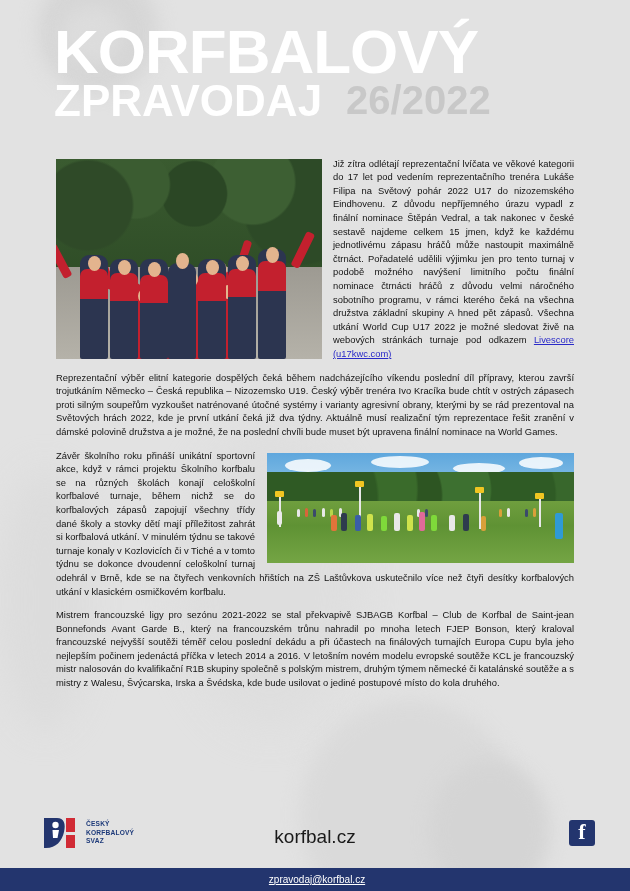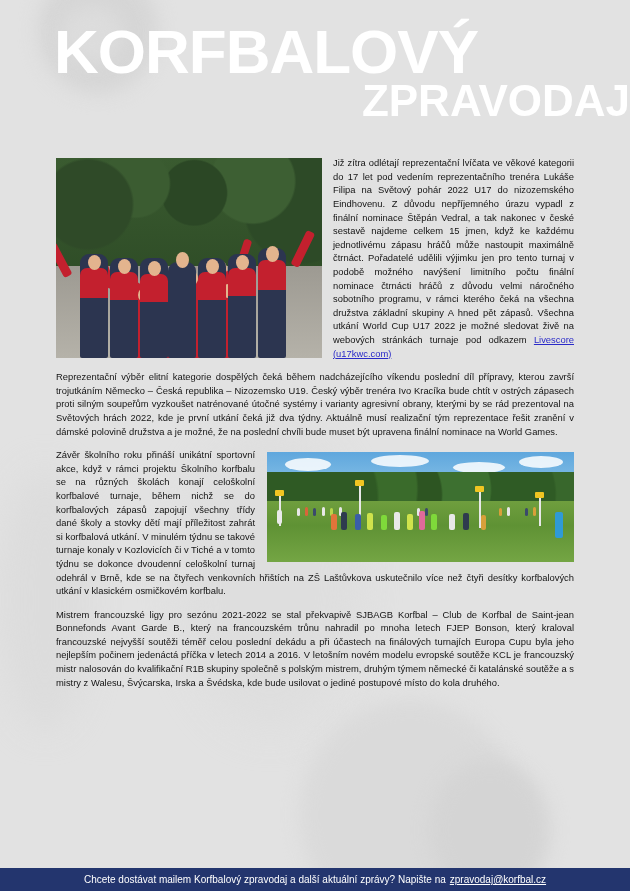--- a/index.html
+++ b/index.html
@@ -58,21 +58,20 @@
     color: #ffffff;
     letter-spacing: -1px;
     margin: 0;
     white-space: nowrap;
   }
   .mast-row2 {
     display: flex;
     align-items: flex-end;
     gap: 24px;
     margin-top: 2px;
-    flex-direction: column;
   }
   .mast-sub {
     font-size: 44px;
     line-height: 0.9;
     font-weight: bold;
     color: #ffffff;
     letter-spacing: 0px;
     margin: 0;
     white-space: nowrap;
   }
@@ -252,20 +251,21 @@
     <div class="wm-blob wm-b5"></div>
     <div class="wm-blob wm-b6"></div>
     <div class="wm-blob wm-b3"></div>
     <div class="wm-blob wm-b4"></div>
   </div>
 
   <header class="masthead">
     <h1 class="mast-title">KORFBALOVÝ</h1>
     <div class="mast-row2">
       <h2 class="mast-sub">ZPRAVODAJ</h2>
+      <span class="mast-issue">26/2022</span>
     </div>
   </header>
 
   <main class="body-wrap">
 
     <figure class="photo photo-team">
       <div class="ph1-sky"></div>
       <div class="ph1-trees"></div>
       <div class="ph1-ground"></div>
       <div class="ph1-people">
@@ -369,19 +369,41 @@
       <div class="ph2-pl" style="left:196px; top:61px; width:6px; height:17px; background:#2e3b4e;"></div>
       <div class="ph2-pl" style="left:214px; top:63px; width:5px; height:15px; background:#d8a03a;"></div>
       <div class="ph2-pl" style="left:288px; top:60px; width:8px; height:26px; background:#2f9ad6; border-radius:2px;"></div>
     </figure>
 
     <p class="para">Závěr školního roku přináší unikátní sportovní akce, když v rámci projektu Školního korfbalu se na různých školách konají celoškolní korfbalové turnaje, během nichž se do korfbalových zápasů zapojují všechny třídy dané školy a stovky dětí mají příležitost zahrát si korfbalová utkání. V minulém týdnu se takové turnaje konaly v Kozlovicích či v Tiché a v tomto týdnu se dokonce dvoudenní celoškolní turnaj odehrál v Brně, kde se na čtyřech venkovních hřištích na ZŠ Laštůvkova uskutečnilo více než čtyři desítky korfbalových utkání v klasickém osmičkovém korfbalu.</p>
 
     <p class="para">Mistrem francouzské ligy pro sezónu 2021-2022 se stal překvapivě SJBAGB Korfbal – Club de Korfbal de Saint-jean Bonnefonds Avant Garde B., který na francouzském trůnu nahradil po mnoha letech FJEP Bonson, který kraloval francouzské nejvyšší soutěži téměř celou poslední dekádu a při účastech na finálových turnajích Europa Cupu byla jeho nejlepším počinem jedenáctá příčka v letech 2014 a 2016. V letošním novém modelu evropské soutěže KCL je francouzský mistr nalosován do kvalifikační R1B skupiny společně s polským mistrem, druhým týmem německé či katalánské soutěže a s mistry z Walesu, Švýcarska, Irska a Švédska, kde bude usilovat o jediné postupové místo do kola druhého.</p>
   </main>
 
+  <div class="footer">
+
+    <div class="logo-block">
+      <svg class="logo-mark" viewBox="0 0 38 34">
+        <path d="M2 2 L15 2 C22 2 24 8 22 16 C20 25 14 32 4 32 L2 32 Z" fill="#23356e"></path>
+        <circle cx="13.5" cy="9" r="3.2" fill="#ffffff"></circle>
+        <path d="M10.5 14 L17 14 L15.5 22 L11 22 Z" fill="#ffffff"></path>
+        <rect x="24" y="2" width="9" height="14" fill="#d12b35"></rect>
+        <rect x="24" y="19" width="9" height="13" fill="#d12b35"></rect>
+      </svg>
+      <div class="logo-text">
+        <div>ČESKÝ</div>
+        <div>KORFBALOVÝ</div>
+        <div>SVAZ</div>
+      </div>
+    </div>
+
+    <div class="site">korfbal.cz</div>
+
+    <div class="fb">
+      <span>f</span>
+    </div>
+  </div>
 
   <div class="bottombar">
-    <span class="bb-text">Chcete dostávat mailem Korfbalový zpravodaj a další aktuální zprávy?  Napište na</span>
     <a href="#">zpravodaj@korfbal.cz</a>
   </div>
 
 </div>
 
 </body></html>

